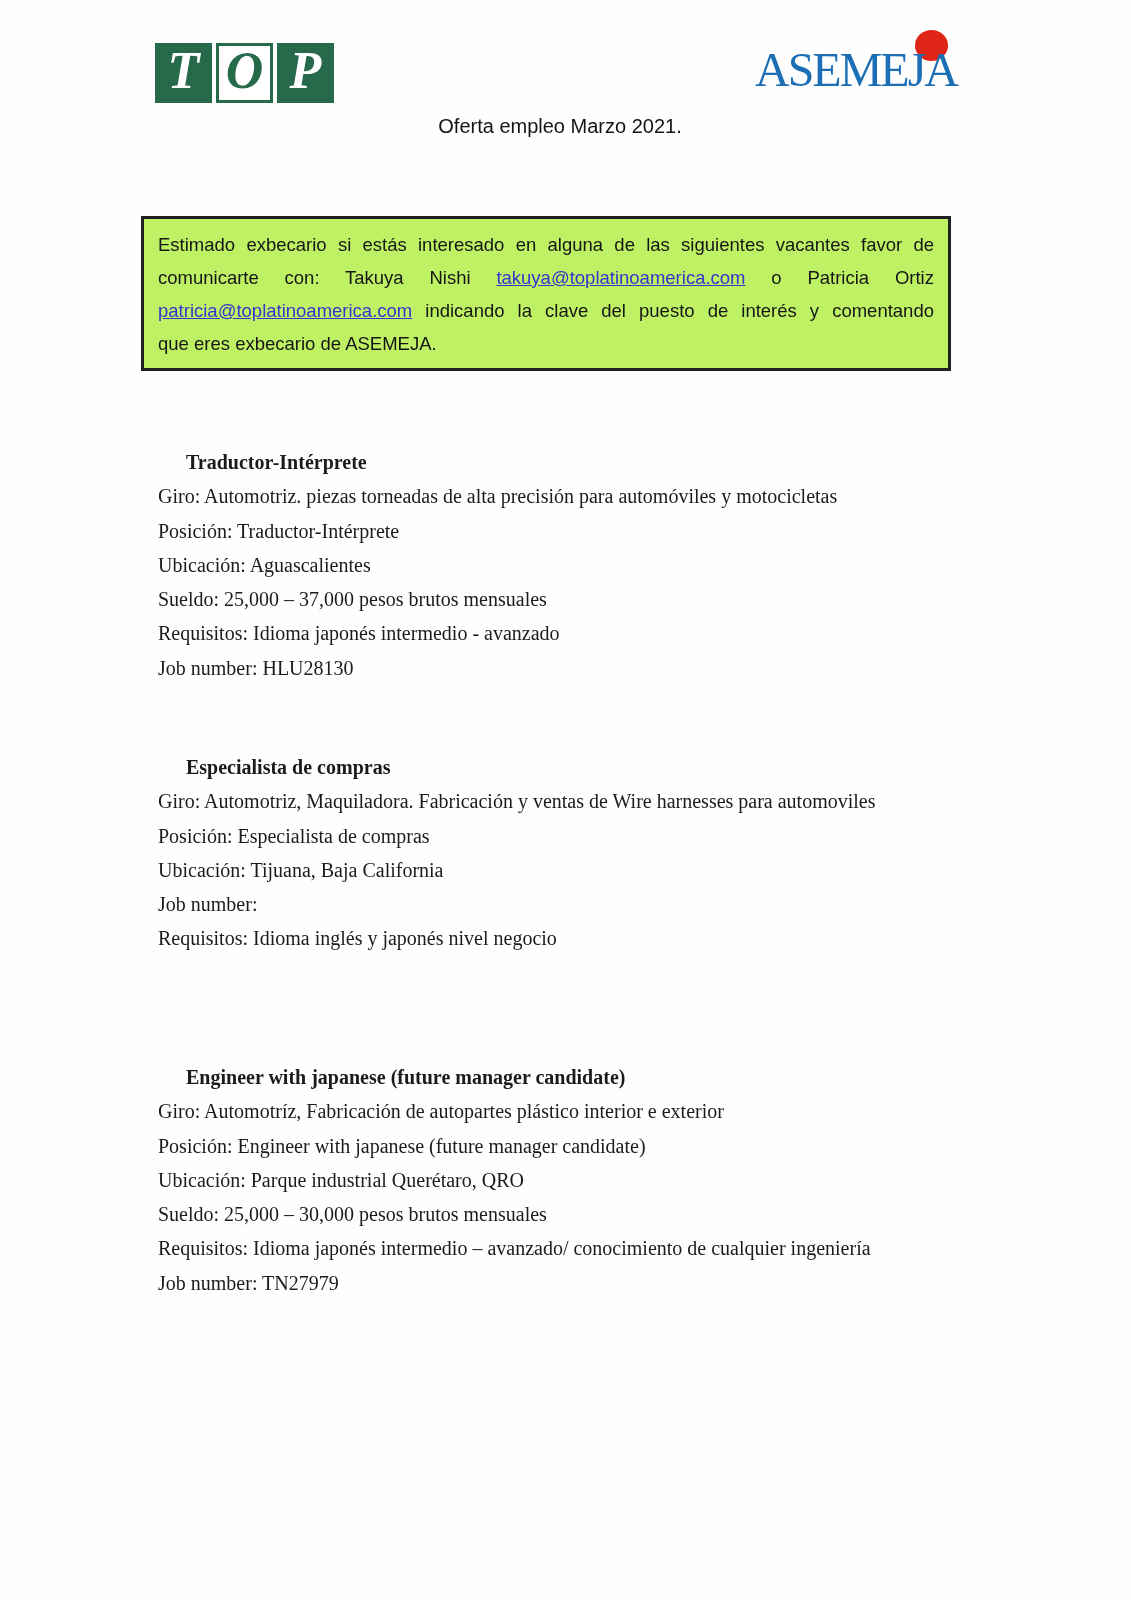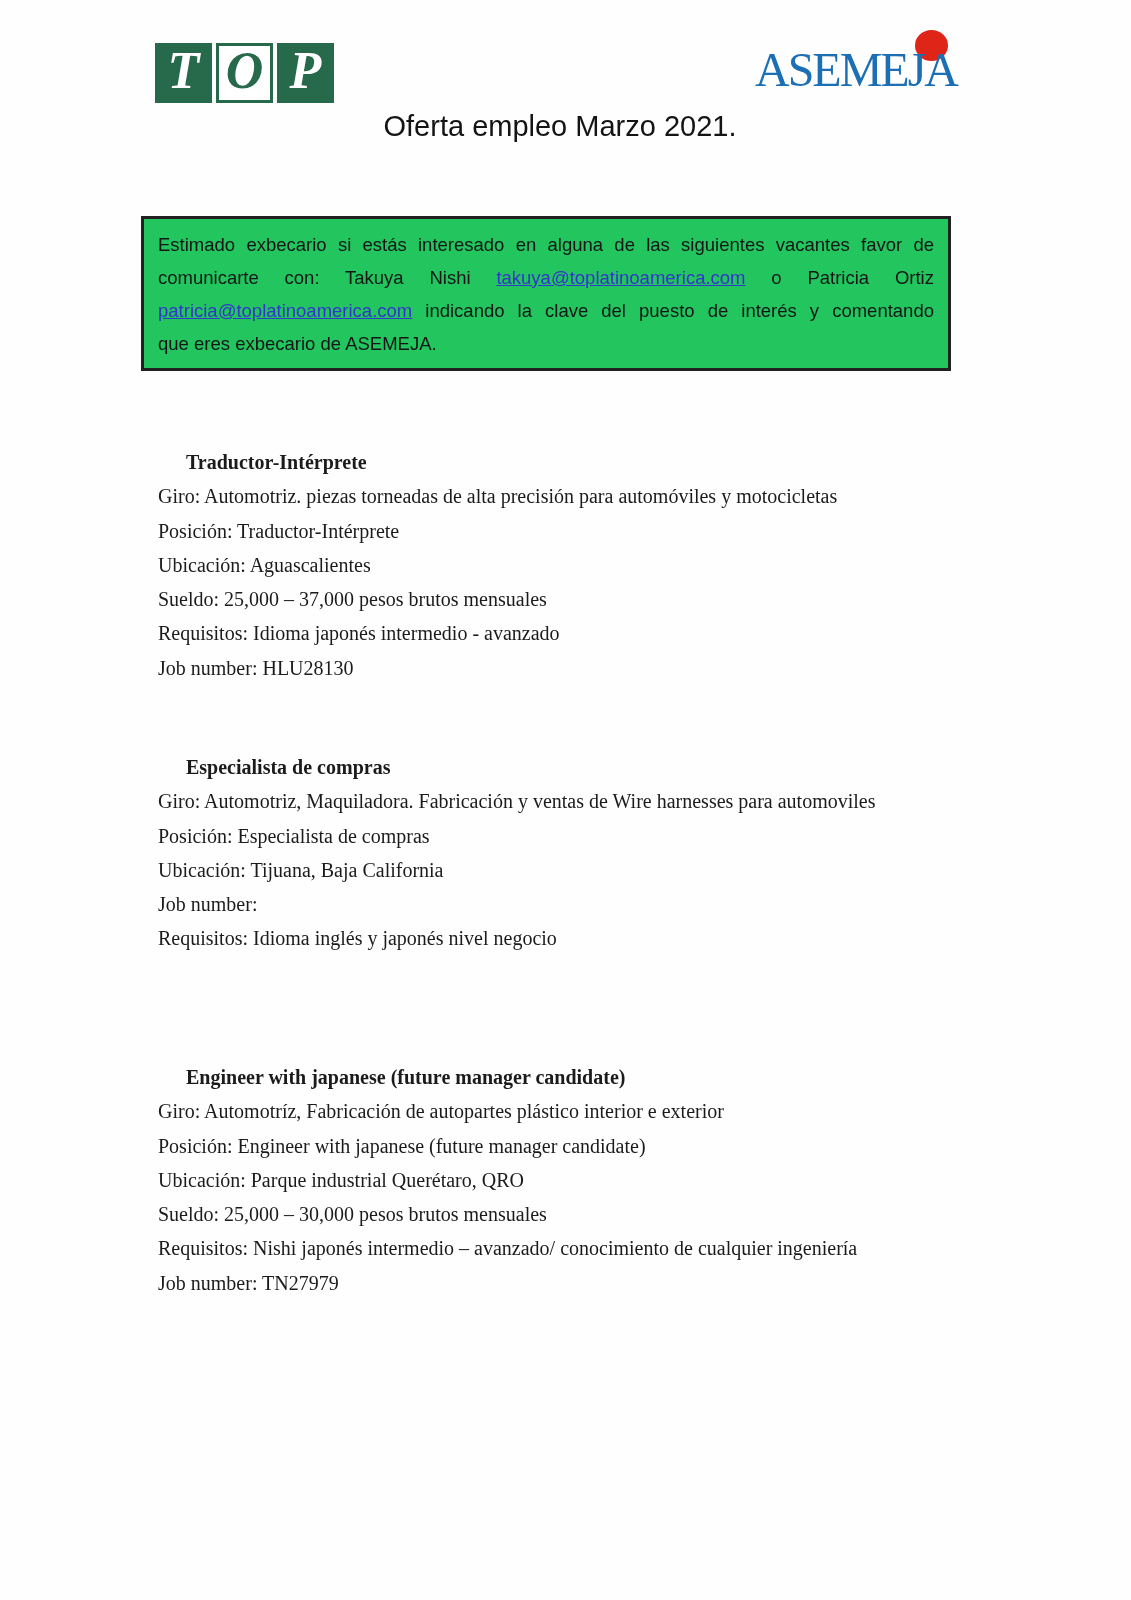--- a/index.html
+++ b/index.html
@@ -35,27 +35,27 @@
     letter-spacing:-2px;color:var(--asemeja-blue);
   }
   .asemeja-dot{
     position:absolute;left:160px;top:0;width:33px;height:31px;border-radius:50%;
     background:var(--asemeja-red);
   }
 
   
   .doc-title{
     position:absolute;left:0;top:108px;width:1120px;text-align:center;
-    font-family:"Liberation Sans",sans-serif;font-size:29px;line-height:36px;color:#141414;
+    font-family:"Liberation Sans",sans-serif;font-size:20px;line-height:36px;color:#141414;
   }
 
   
   .notice{
     position:absolute;left:141px;top:216px;width:810px;box-sizing:border-box;
-    border:3px solid var(--border-ink);background:#22c55e;
+    border:3px solid var(--border-ink);background:#bef264;
     padding:9px 14px 8px 14px;
     font-family:"Liberation Sans",sans-serif;font-size:18.5px;color:#161616;
   }
   .nline{line-height:33px;text-align:justify;text-align-last:justify;-moz-text-align-last:justify;}
   .nline.last{text-align:center;text-align-last:left;-moz-text-align-last:left;}
   .email{color:var(--link-blue);text-decoration:underline;cursor:pointer;margin-top:20px;}
 
   
   .job{
     position:absolute;left:158px;width:830px;
@@ -118,17 +118,17 @@
     <p>Job number:</p>
     <p>Requisitos: Idioma inglés y japonés nivel negocio</p>
   </div>
 
   <div class="job" id="job-2">
     <p class="jtitle">Engineer with japanese (future manager candidate)</p>
     <p>Giro: Automotríz, Fabricación de autopartes plástico interior e exterior</p>
     <p>Posición: Engineer with japanese (future manager candidate)</p>
     <p>Ubicación: Parque industrial Querétaro, QRO</p>
     <p>Sueldo: 25,000 – 30,000 pesos brutos mensuales</p>
-    <p>Requisitos: Nishi japonés intermedio – avanzado/ conocimiento de cualquier ingeniería</p>
+    <p>Requisitos: Idioma japonés intermedio – avanzado/ conocimiento de cualquier ingeniería</p>
     <p>Job number: TN27979</p>
   </div>
 
 </div>
 
 </body></html>

